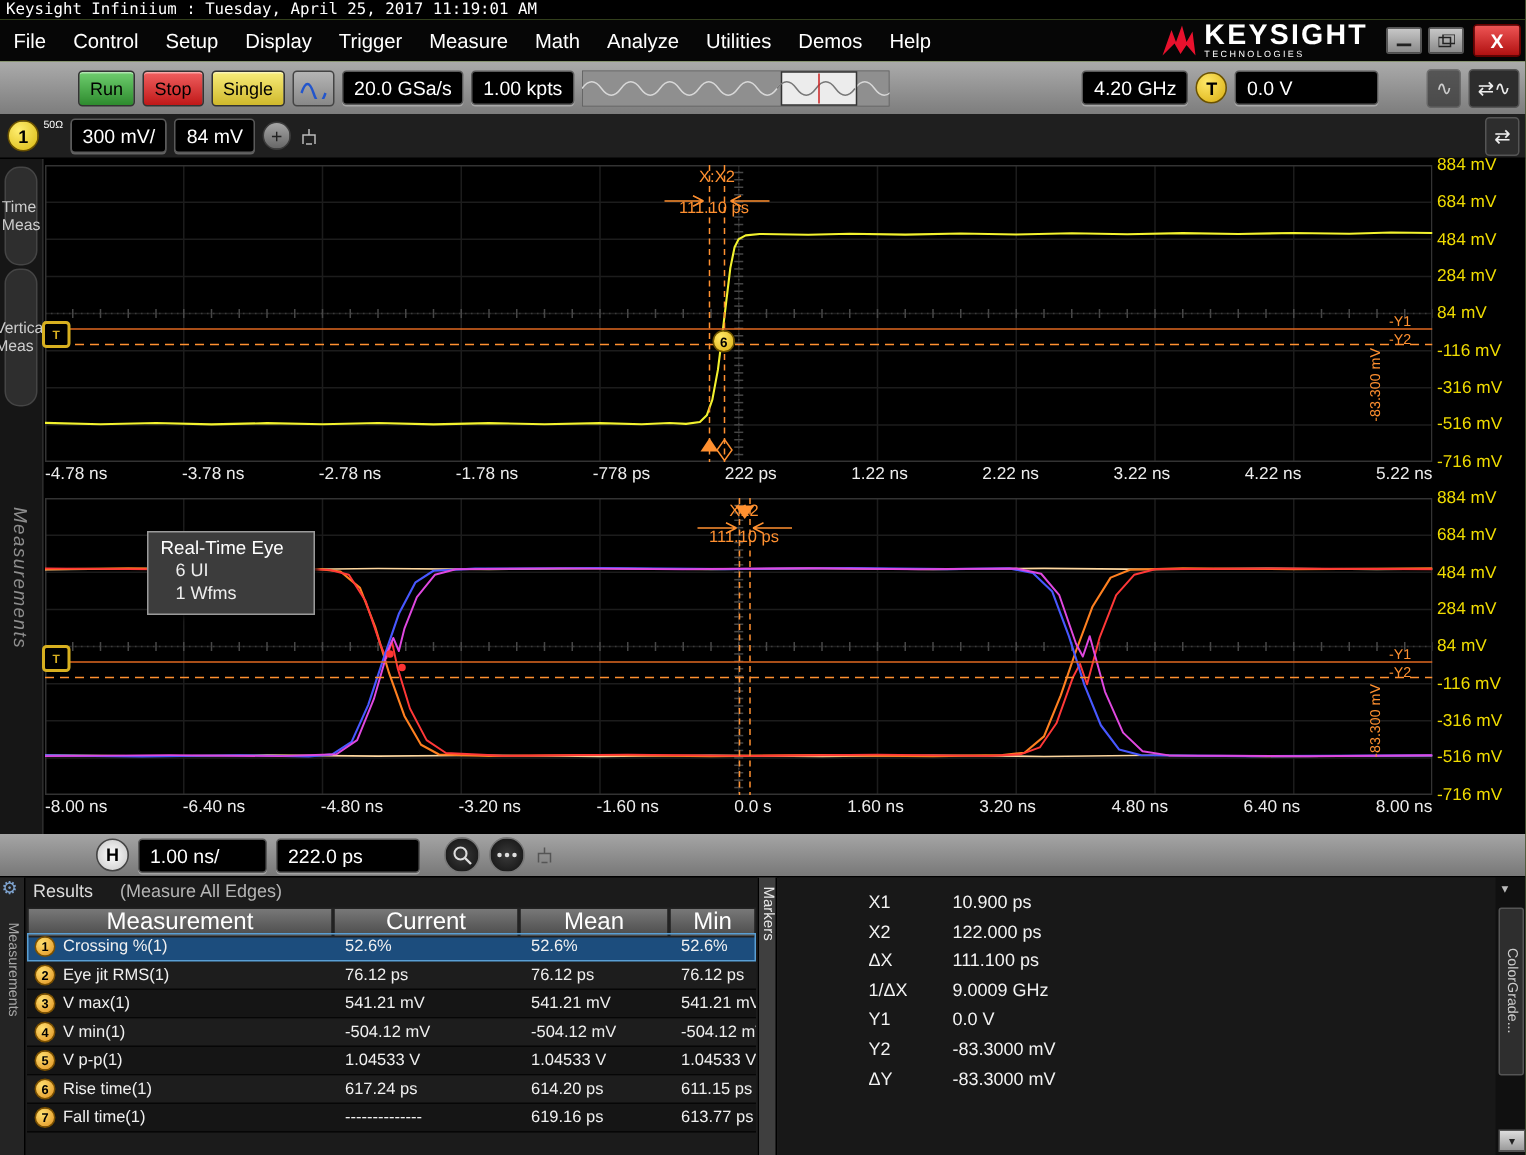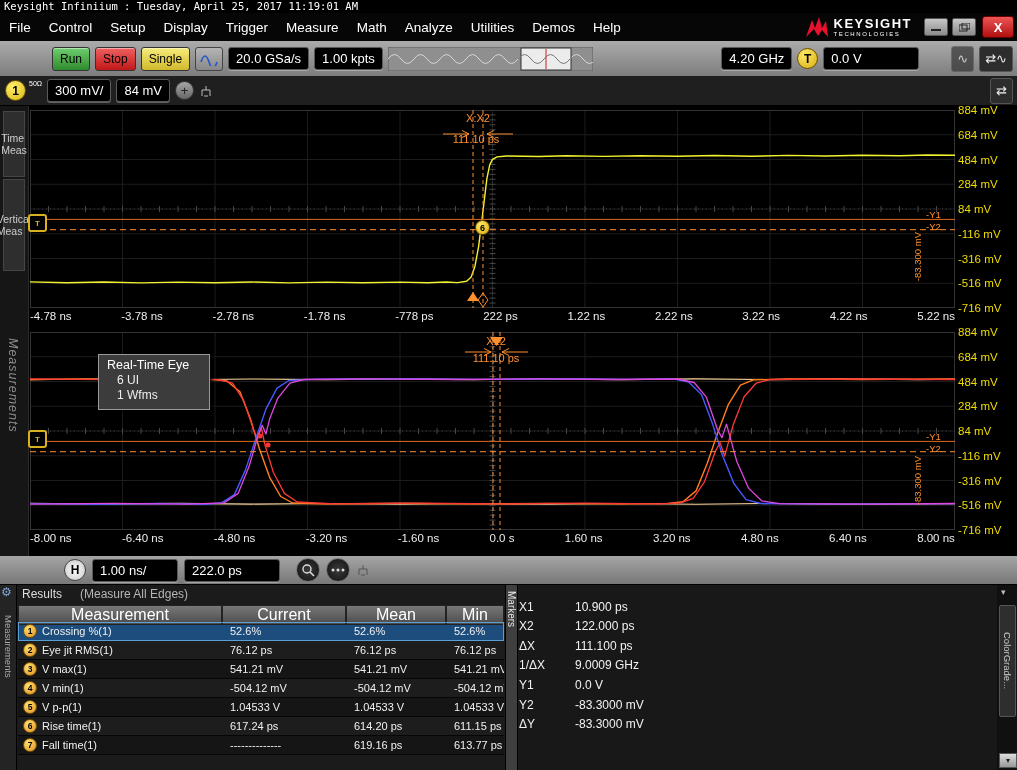--- a/index.html
+++ b/index.html
@@ -8,21 +8,21 @@
   .abs{position:absolute;}
   
   #titlebar{left:0;top:0;width:1017px;height:13px;background:#000;color:#fff;
     font-family:"DejaVu Sans Mono",monospace;font-size:10.5px;line-height:13px;padding-left:4px;box-sizing:border-box;}
   
   #menubar{left:0;top:13px;width:1017px;height:28px;background:#060606;display:flex;align-items:center;color:#fff;}
   #menu-items{display:flex;align-items:center;font-size:13.5px;}
   #menu-items span{padding:0 9px;cursor:default;}
   #brand{display:flex;align-items:center;margin-left:auto;margin-right:8px;gap:5px;}
   #brand .btxt{display:flex;flex-direction:column;line-height:1;}
-  #brand .bn{font-weight:bold;font-size:13px;letter-spacing:1.5px;}
+  #brand .bn{font-weight:bold;font-size:19px;letter-spacing:1.5px;}
   #brand .bs{font-size:6px;letter-spacing:1.6px;margin-top:1px;}
   .winbtn{width:22px;height:16px;background:linear-gradient(#c8c8c8,#8a8a8a);border:1px solid #555;border-radius:2px;
     margin-left:4px;display:flex;align-items:center;justify-content:center;}
   #close-btn{width:30px;height:20px;background:linear-gradient(#e55,#b01010);color:#fff;font-weight:bold;
     font-size:13px;border:1px solid #600;border-radius:3px;margin:0 3px 0 6px;display:flex;align-items:center;justify-content:center;}
   
   #toolbar{left:0;top:41px;width:1017px;height:35px;background:linear-gradient(#ababab,#7d7d7d);
     display:flex;align-items:center;gap:5px;padding:0 4px;box-sizing:border-box;}
   .tbtn{height:22px;border:1px solid #333;border-radius:3px;font-size:12px;color:#000;
     display:flex;align-items:center;justify-content:center;padding:0 7px;box-shadow:inset 0 1px 0 rgba(255,255,255,.45);}
@@ -43,21 +43,21 @@
   .chbadge{width:19px;height:19px;border-radius:50%;background:radial-gradient(circle at 35% 30%,#ffee70,#d9b810);
     border:1px solid #6b5200;color:#000;font-size:12px;font-weight:bold;display:flex;align-items:center;justify-content:center;}
   .ohm{color:#fff;font-size:7px;align-self:flex-start;margin:4px 0 0 -2px;}
   .pluscirc{width:17px;height:17px;border-radius:50%;background:linear-gradient(#a5a5a5,#666);
     border:1px solid #3a3a3a;color:#222;font-size:13px;display:flex;align-items:center;justify-content:center;}
   
   #main{left:0;top:106px;width:1017px;height:450px;background:#000;}
   #sidebar{position:absolute;left:0;top:0;width:28px;height:450px;background:#161616;border-right:1px solid #2c2c2c;}
   .vtext{writing-mode:vertical-rl;text-orientation:mixed;}
   .vup{writing-mode:vertical-rl;text-orientation:mixed;transform:rotate(180deg);}
-  .vtab{position:absolute;left:3px;width:20px;background:#2e2e2e;border:1px solid #454545;border-radius:0;
+  .vtab{position:absolute;left:3px;width:20px;background:#2e2e2e;border:1px solid #454545;border-radius:10px;
     color:#ccc;font-size:10.5px;display:flex;align-items:center;justify-content:center;}
   #watermark{position:absolute;left:6px;top:232px;color:#8d8d8d;font-size:12.5px;font-style:italic;letter-spacing:1px;}
   #plots{position:absolute;left:28px;top:0;width:989px;height:450px;}
   svg.plot{position:absolute;background:#000;}
   .vm{stroke:#ff9030;stroke-dasharray:4 3;stroke-width:1;}
   .hm1{stroke:#e06820;stroke-width:1;}
   .hm2{stroke:#ff9030;stroke-dasharray:6 4;stroke-width:1;}
   .oa{stroke:#ff9030;fill:none;stroke-width:1;}
   .xlabels{position:absolute;display:flex;justify-content:space-between;color:#ededed;font-size:11.5px;}
   .ylabels{position:absolute;display:flex;flex-direction:column;justify-content:space-between;
@@ -98,21 +98,21 @@
   .trow.sel{background:#1c4d7d;outline:1px solid #5a9fd4;outline-offset:-1px;}
   .tc{font-size:11px;color:#f0f0f0;display:flex;align-items:center;padding-left:8px;overflow:hidden;white-space:nowrap;}
   .tc.name{padding-left:2px;}
   .mbadge{width:12px;height:12px;border-radius:50%;background:radial-gradient(circle at 35% 30%,#ffe070,#e09020);
     border:1px solid #7a5000;color:#000;font-size:8.5px;font-weight:bold;display:flex;align-items:center;justify-content:center;
     margin:0 5px 0 3px;flex:none;}
   #mstrip{position:absolute;left:505px;top:0;width:13px;height:186px;background:#3f3f3f;border-left:1px solid #000;
     border-right:1px solid #000;display:flex;justify-content:center;padding-top:6px;box-sizing:border-box;
     color:#e8e8e8;font-size:10px;}
   #mpanel{position:absolute;left:519px;top:0;width:478px;height:186px;background:#181818;padding-top:9px;box-sizing:border-box;}
-  .mrow{display:flex;height:19.6px;align-items:flex-end;color:#f2f2f2;font-size:12px;}
+  .mrow{display:flex;height:19.6px;align-items:flex-start;padding-left:12px;color:#f2f2f2;font-size:12px;margin-left:48px;}
   .ml{width:56px;flex:none;}
   #cg{position:absolute;left:997px;top:0;width:20px;height:186px;background:#101010;}
   #cg .arr{position:absolute;left:4px;top:2px;color:#bbb;font-size:9px;}
   #cg .tab{position:absolute;left:2px;top:20px;width:15px;height:110px;background:#2e2e2e;border:1px solid #555;
     border-radius:2px;color:#ccc;font-size:9.5px;display:flex;align-items:center;justify-content:center;}
   #cg .box{position:absolute;left:2px;bottom:3px;width:16px;height:13px;background:linear-gradient(#ddd,#999);
     border:1px solid #555;color:#222;font-size:8px;display:flex;align-items:center;justify-content:center;}
 </style>
 </head>
 <body>

